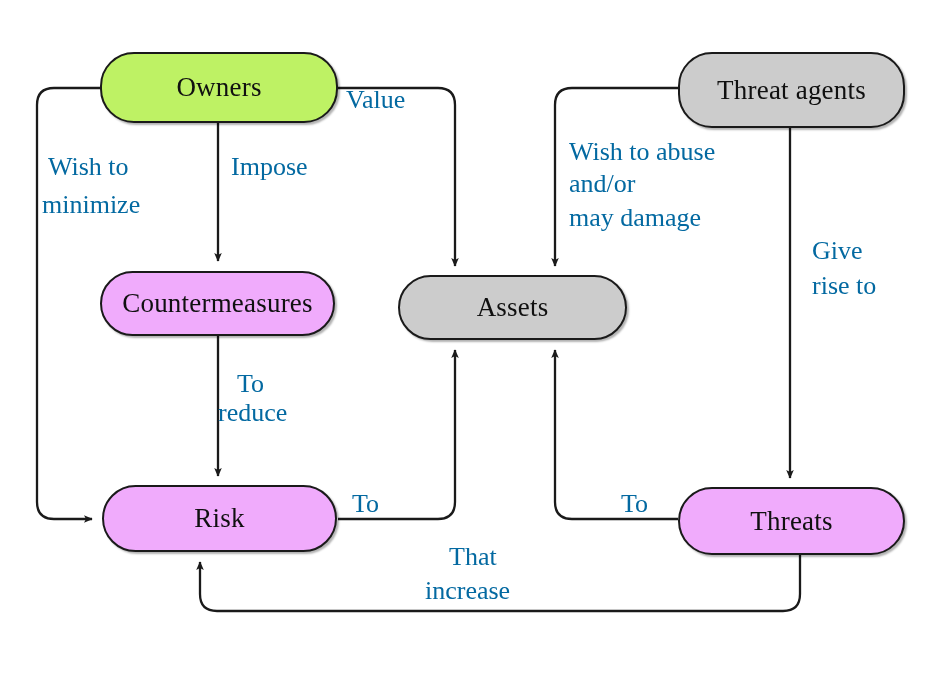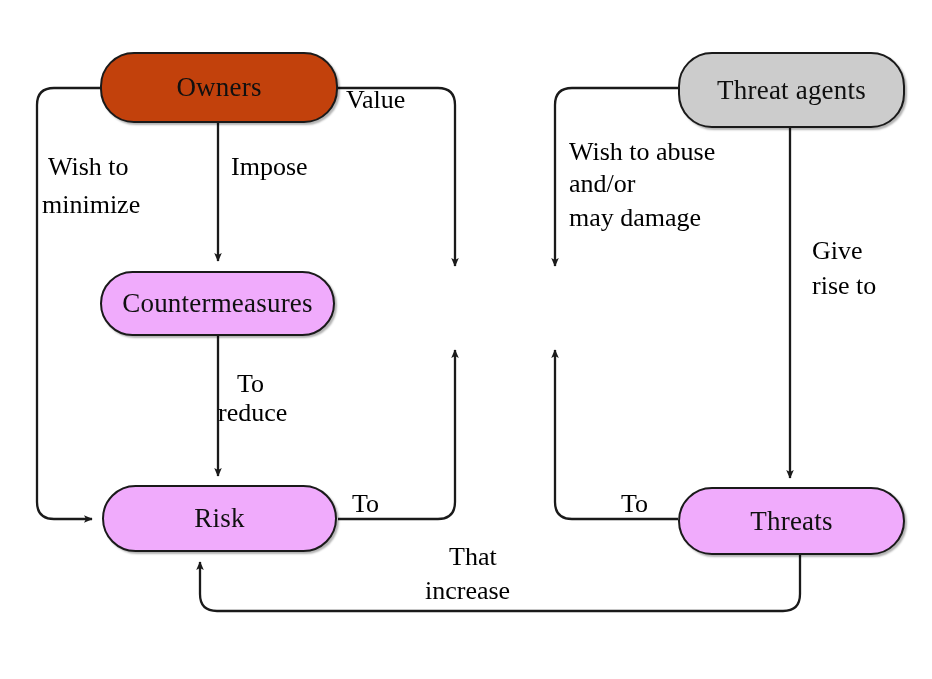--- a/index.html
+++ b/index.html
@@ -29,26 +29,26 @@
     border-radius: 34px;
     display: flex;
     align-items: center;
     justify-content: center;
     color: #101010;
     font-size: 27px;
     letter-spacing: 0.2px;
     z-index: 3;
     box-shadow: 2px 2px 2px rgba(0,0,0,0.30);
   }
-  .node.white  { background: #c2410c; }
+  .node.white  { background: #bef264; }
   .node.light  { background: #cccccc; }
   .node.medium { background: #f0abfc; }
   .edge-label {
     position: absolute;
-    color: #000000;
+    color: #0369a1;
     font-size: 26px;
     line-height: 1.12;
     white-space: pre;
     z-index: 4;
     background: transparent;
   }
 </style>
 </head>
 <body>
 
@@ -87,20 +87,23 @@
   </div>
 
   <div class="node light" style="left:678px; top:52px; width:227px; height:76px;">
     <span>Threat agents</span>
   </div>
 
   <div class="node medium" style="left:100px; top:271px; width:235px; height:65px;">
     <span>Countermeasures</span>
   </div>
 
+  <div class="node light" style="left:398px; top:275px; width:229px; height:65px;">
+    <span>Assets</span>
+  </div>
 
   <div class="node medium" style="left:102px; top:485px; width:235px; height:67px;">
     <span>Risk</span>
   </div>
 
   <div class="node medium" style="left:678px; top:487px; width:227px; height:68px;">
     <span>Threats</span>
   </div>
 
   <div class="edge-label" style="left:48px; top:152px;">Wish to</div>

